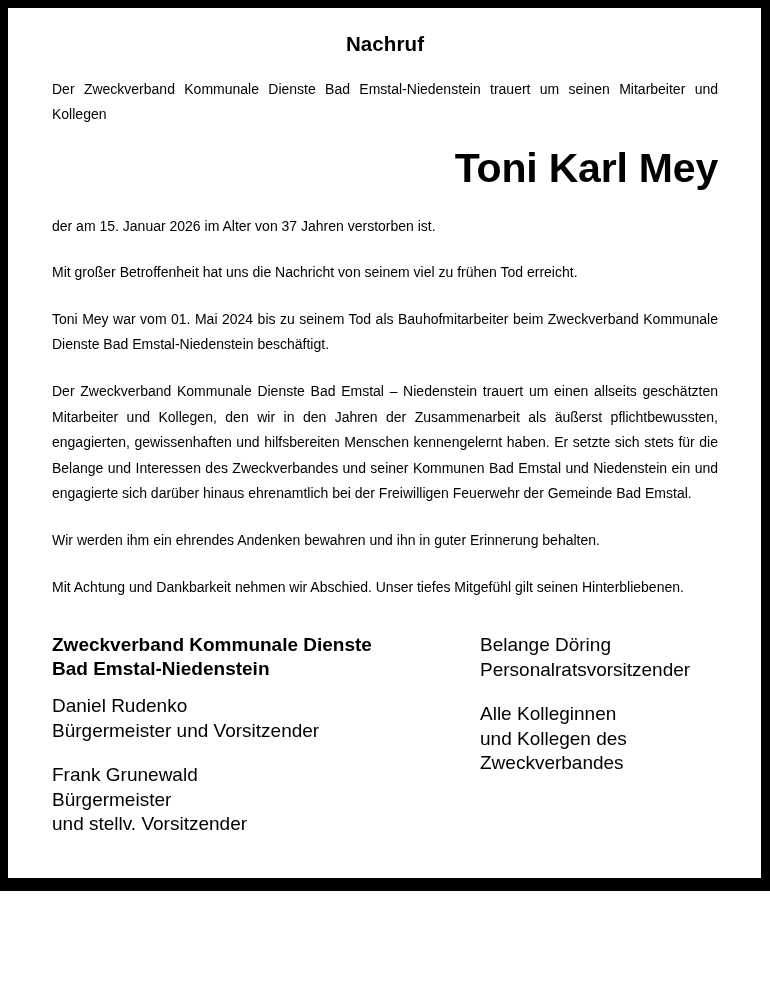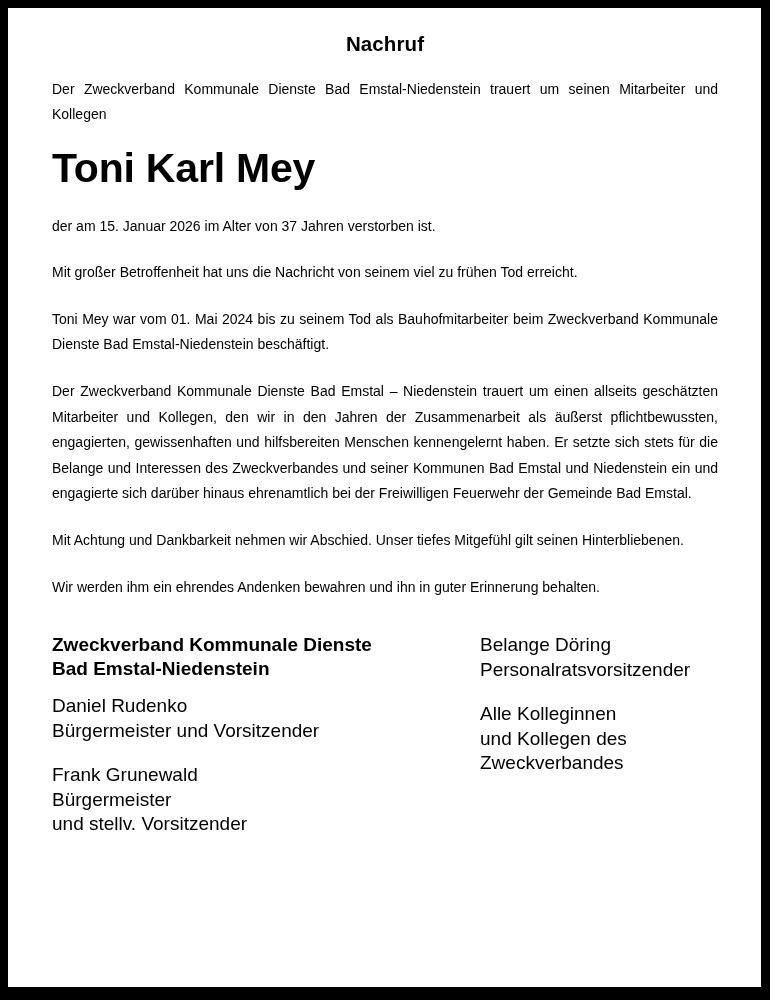--- a/index.html
+++ b/index.html
@@ -2,21 +2,21 @@
 <html><head>
 <meta charset="utf-8">
 <style>
   html, body {
     margin: 0;
     padding: 0;
     background: #ffffff;
   }
   .page {
     width: 770px;
-    height: 1000px;
+    height: 891px;
     box-sizing: border-box;
     background: #000000;
     padding: 8px 9px 13px 8px;
     overflow: hidden;
     position: relative;
   }
   .sheet {
     width: 100%;
     height: 100%;
     background: #ffffff;
@@ -47,21 +47,21 @@
     margin: 0;
     -webkit-font-smoothing: none;
     transform-origin: left top;
   }
 
   .intro {
     margin-bottom: 13px;
   }
 
   .name {
-    text-align: left;
+    text-align: right;
     font-family: "Liberation Sans", sans-serif;
     font-weight: bold;
     font-size: 41px;
     line-height: 1.12;
     color: #000;
     letter-spacing: -0.2px;
     margin: 18px 0 22px 0;
   }
 
   .death-line {
@@ -121,23 +121,23 @@
     <div class="name">Toni Karl Mey</div>
 
     <div class="body-text death-line">der am 15. Januar 2026 im Alter von 37 Jahren verstorben ist.</div>
 
     <div class="body-text para">Mit großer Betroffenheit hat uns die Nachricht von seinem viel zu frühen Tod erreicht.</div>
 
     <div class="body-text para">Toni Mey war vom 01. Mai 2024 bis zu seinem Tod als Bauhofmitarbeiter beim Zweckverband Kommunale Dienste Bad Emstal-Niedenstein beschäftigt.</div>
 
     <div class="body-text para">Der Zweckverband Kommunale Dienste Bad Emstal – Niedenstein trauert um einen allseits geschätzten Mitarbeiter und Kollegen, den wir in den Jahren der Zusammenarbeit als äußerst pflichtbewussten, engagierten, gewissenhaften und hilfsbereiten Menschen kennengelernt haben. Er setzte sich stets für die Belange und Interessen des Zweckverbandes und seiner Kommunen Bad Emstal und Niedenstein ein und engagierte sich darüber hinaus ehrenamtlich bei der Freiwilligen Feuerwehr der Gemeinde Bad Emstal.</div>
 
+    <div class="body-text para">Wir werden ihm ein ehrendes Andenken bewahren und ihn in guter Erinnerung behalten.</div>
+
     <div class="body-text para">Mit Achtung und Dankbarkeit nehmen wir Abschied. Unser tiefes Mitgefühl gilt seinen Hinterbliebenen.</div>
-
-    <div class="body-text para">Wir werden ihm ein ehrendes Andenken bewahren und ihn in guter Erinnerung behalten.</div>
 
     <div class="signatures">
 
       <div class="sig-col left">
         <div class="sig-org">Zweckverband Kommunale Dienste
 Bad Emstal-Niedenstein</div>
         <div class="sig-person">Daniel Rudenko
 Bürgermeister und Vorsitzender</div>
         <div class="sig-person">Frank Grunewald
 Bürgermeister

